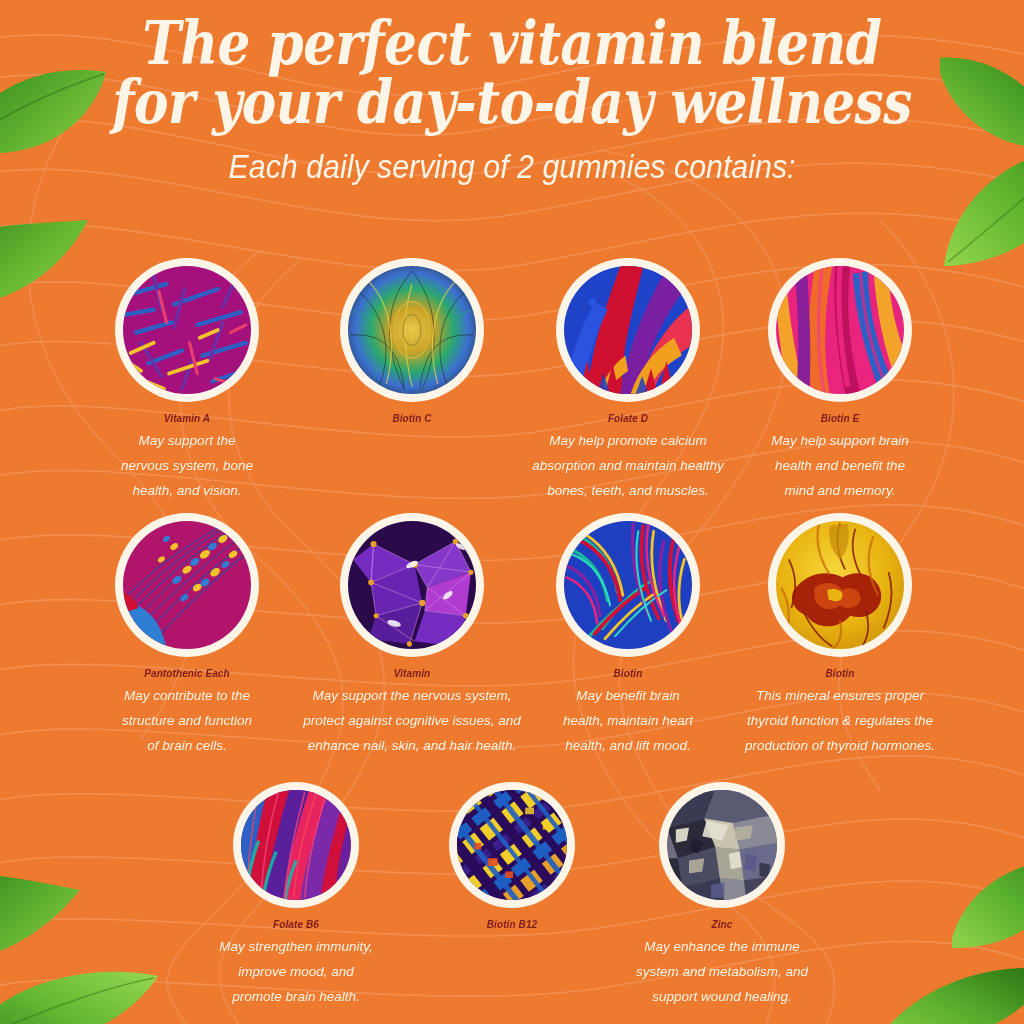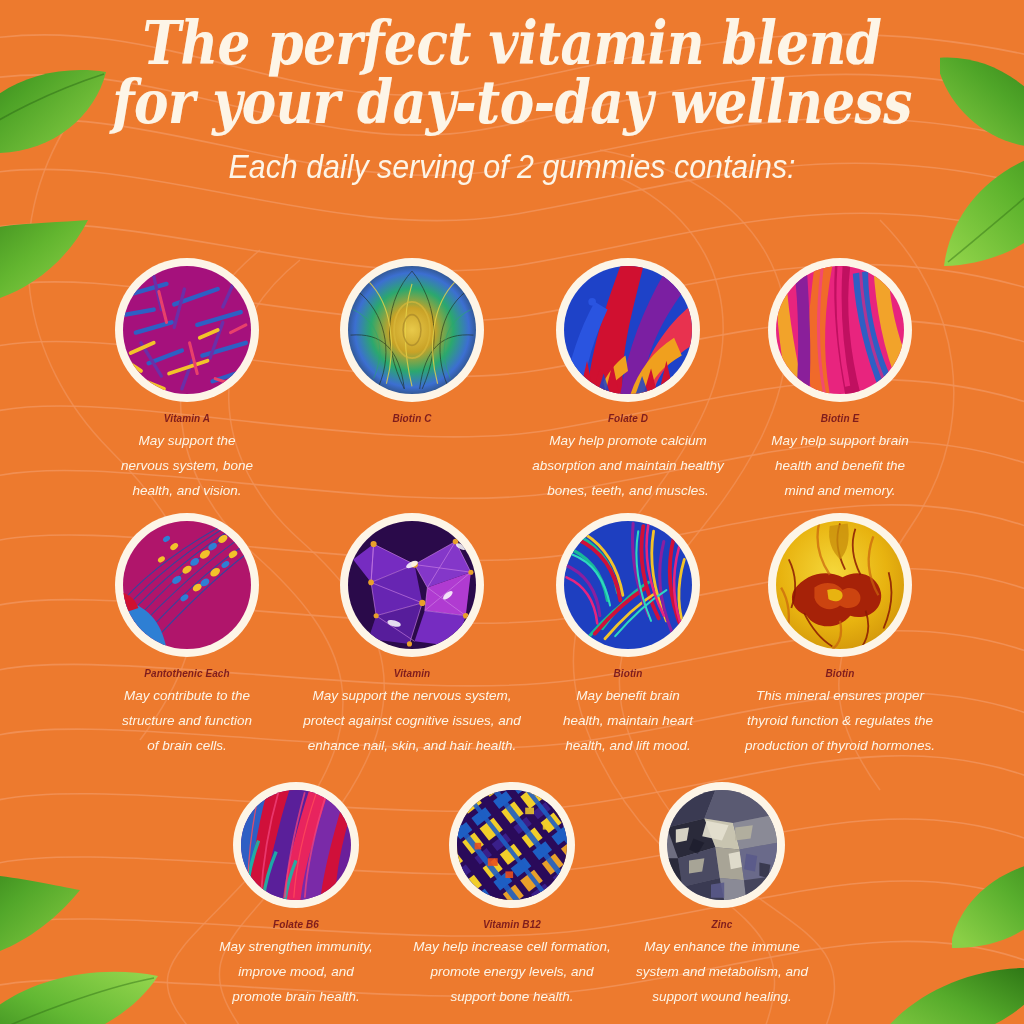--- a/index.html
+++ b/index.html
@@ -626,24 +626,21 @@
             <rect x="44" y="74" width="7" height="6"></rect>
             <rect x="16" y="48" width="6" height="6"></rect>
           </g>
           <g fill="#F2CE2A" opacity="0.85">
             <rect x="62" y="16" width="8" height="6"></rect>
             <rect x="78" y="30" width="6" height="6"></rect>
           </g>
         </svg>
       </div>
     </div>
-    <div class="item-title">Vitamin B12</div>
-    <div class="item-desc">May help increase cell formation,
-promote energy levels, and
-support bone health.</div>
+    <div class="item-title">Biotin B12</div>
   </div>
 
   <div class="item" style="left:622px;top:782px;width:200px;">
     <div class="circle-wrap" style="width:126px;height:126px;">
       <div class="circle-img">
         <svg viewBox="0 0 100 100" preserveAspectRatio="xMidYMid slice">
           <rect width="100" height="100" fill="#6E6E80"></rect>
           <path d="M0 0 L 44 0 L 34 26 L 0 34 Z" fill="#3A3A52"></path>
           <path d="M44 0 L 100 0 L 100 22 L 60 30 L 34 26 Z" fill="#5A5A72"></path>
           <path d="M0 34 L 34 26 L 44 52 L 10 62 Z" fill="#2A2A3A"></path>

